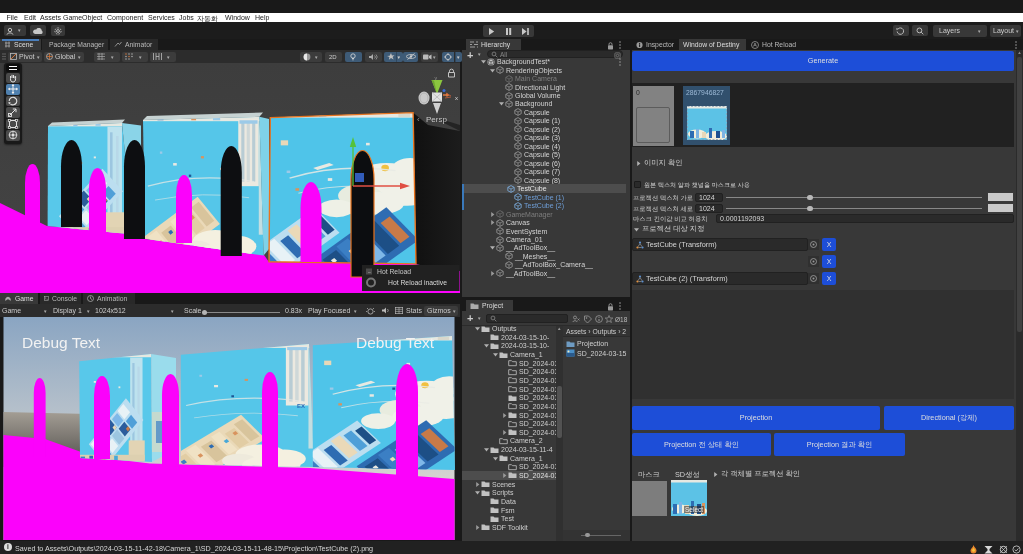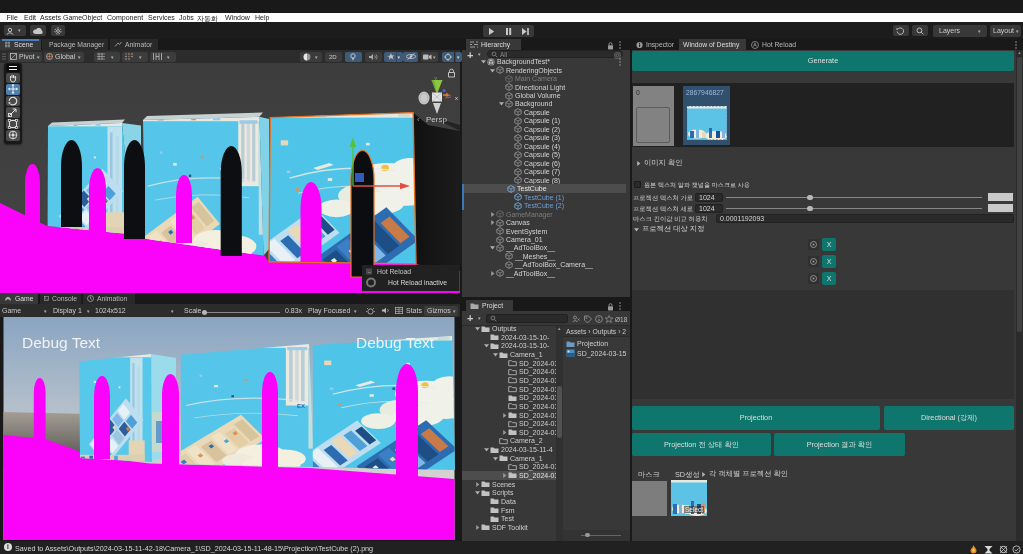--- a/index.html
+++ b/index.html
@@ -1,21 +1,21 @@
 <!DOCTYPE html>
 <html><head><meta charset="utf-8">
 <style>
 html,body{margin:0;padding:0;background:#191919;}
 *{box-sizing:border-box;}
 #root{position:relative;width:1023px;height:554px;overflow:hidden;
   font-family:"Liberation Sans",sans-serif;font-size:7.5px;color:#c8c8c8;background:#191919;}
 .abs{position:absolute;}
 .tab{position:absolute;top:0;height:100%;display:flex;align-items:center;padding:0 4px;color:#b9b9b9;white-space:nowrap;overflow:hidden;font-size:6.8px;}
 .tab.act{background:#383838;color:#ddd;}
-.btn{position:absolute;background:#0f766e;border-radius:2px;display:flex;align-items:center;justify-content:center;color:#dfdfdf;white-space:nowrap;font-size:7.3px;}
+.btn{position:absolute;background:#1d4ed8;border-radius:2px;display:flex;align-items:center;justify-content:center;color:#dfdfdf;white-space:nowrap;font-size:7.3px;}
 .fld{position:absolute;background:#2a2a2a;border:1px solid #212121;border-radius:2px;color:#d6d6d6;display:flex;align-items:center;padding:0 3px;white-space:nowrap;}
 .hrow{position:absolute;display:flex;align-items:center;white-space:nowrap;font-size:7px;color:#d4d4d4;}
 </style></head>
 <body>
 <div id="root">
 
 <div class="abs" style="left:0;top:13px;width:1023px;height:9px;background:#fff;color:#1d1d1d;">
   <span class="abs" style="left:6.5px;top:1px;font-size:7px;">File</span>
   <span class="abs" style="left:24px;top:1px;font-size:7px;">Edit</span>
   <span class="abs" style="left:40px;top:1px;font-size:7px;">Assets</span>
@@ -1260,46 +1260,58 @@
       <div class="abs" style="left:175px;top:166.5px;width:5.5px;height:5.5px;border-radius:50%;background:#b8b8b8;"></div>
       <div class="abs" style="left:355px;top:164.0px;width:27px;height:9.5px;background:#c9c9c9;border:1px solid #3a3a3a;"></div>
       <span class="abs" style="left:1px;top:176px;font-size:6.3px;color:#d0d0d0;">마스크 긴이값 비교 허용치</span>
       <div class="fld" style="left:84px;top:174.5px;width:298px;height:9.5px;font-size:7px;">0.0001192093</div>
       <div class="hrow" style="left:1px;top:185px;height:10px;font-size:7.3px;color:#d0d0d0;">
         <svg width="7" height="7" viewBox="0 0 7 7" style="flex:none">
           <path d="M1 2.2 L6 2.2 L3.5 5.4 Z" fill="#b0b0b0"></path>
         </svg>
         <span style="margin-left:2px;">프로젝션 대상 지정</span>
       </div>
+      <div class="fld" style="left:0px;top:199.0px;width:176px;height:13px;font-size:7.3px;"><svg width="8" height="8" viewBox="0 0 8 8" style="margin-right:2px;flex:none">
+          <circle cx="4" cy="1.5" r="1.1" fill="#5a8fd0"></circle>
+          <circle cx="1.5" cy="6.5" r="1.1" fill="#e0903e"></circle>
+          <circle cx="6.5" cy="6.5" r="1.1" fill="#5a8fd0"></circle>
+          <path d="M4 2.5 L2 5.7 M4 2.5 L6 5.7 M2.6 6.5 h2.8" stroke="#999" stroke-width=".7"></path>
+        </svg>TestCube (Transform)</div>
       <svg class="abs" style="left:176px;top:200.0px" width="11" height="11" viewBox="0 0 11 11">
         <rect width="11" height="11" fill="#303030"></rect>
         <circle cx="5.5" cy="5.5" r="3" fill="none" stroke="#999" stroke-width=".9"></circle>
         <circle cx="5.5" cy="5.5" r="1" fill="#999"></circle>
       </svg>
       <div class="btn" style="left:190px;top:199.0px;width:14px;height:13px;font-size:7px;">X</div>
       <svg class="abs" style="left:176px;top:217.0px" width="11" height="11" viewBox="0 0 11 11">
         <rect width="11" height="11" fill="#303030"></rect>
         <circle cx="5.5" cy="5.5" r="3" fill="none" stroke="#999" stroke-width=".9"></circle>
         <circle cx="5.5" cy="5.5" r="1" fill="#999"></circle>
       </svg>
       <div class="btn" style="left:190px;top:216.0px;width:14px;height:13px;font-size:7px;">X</div>
+      <div class="fld" style="left:0px;top:233.0px;width:176px;height:13px;font-size:7.3px;"><svg width="8" height="8" viewBox="0 0 8 8" style="margin-right:2px;flex:none">
+          <circle cx="4" cy="1.5" r="1.1" fill="#5a8fd0"></circle>
+          <circle cx="1.5" cy="6.5" r="1.1" fill="#e0903e"></circle>
+          <circle cx="6.5" cy="6.5" r="1.1" fill="#5a8fd0"></circle>
+          <path d="M4 2.5 L2 5.7 M4 2.5 L6 5.7 M2.6 6.5 h2.8" stroke="#999" stroke-width=".7"></path>
+        </svg>TestCube (2) (Transform)</div>
       <svg class="abs" style="left:176px;top:234.0px" width="11" height="11" viewBox="0 0 11 11">
         <rect width="11" height="11" fill="#303030"></rect>
         <circle cx="5.5" cy="5.5" r="3" fill="none" stroke="#999" stroke-width=".9"></circle>
         <circle cx="5.5" cy="5.5" r="1" fill="#999"></circle>
       </svg>
       <div class="btn" style="left:190px;top:233.0px;width:14px;height:13px;font-size:7px;">X</div>
       <div class="abs" style="left:0;top:251px;width:382px;height:109px;background:#303030;"></div>
       <div class="btn" style="left:0;top:367px;width:248px;height:23.5px;">Projection</div>
       <div class="btn" style="left:252px;top:367px;width:130px;height:23.5px;">Directional (강제)</div>
       <div class="btn" style="left:142px;top:394px;width:131px;height:23px;">Projection 결과 확인</div>
       <div class="btn" style="left:0;top:394px;width:139px;height:23px;">Projection 전 상태 확인</div>
       <span class="abs" style="left:6px;top:431px;font-size:7.3px;color:#d0d0d0;">마스크</span>
       <span class="abs" style="left:43px;top:431px;font-size:7.3px;color:#d0d0d0;">SD생성</span>
-      <div class="hrow" style="left:68px;top:430px;height:10px;font-size:7.3px;color:#d0d0d0;">
+      <div class="hrow" style="left:80px;top:430px;height:10px;font-size:7.3px;color:#d0d0d0;">
         <svg width="7" height="7" viewBox="0 0 7 7" style="flex:none">
           <path d="M2.2 1 L5.4 3.5 L2.2 6 Z" fill="#b0b0b0"></path>
         </svg>
         <span style="margin-left:2px;">각 객체별 프로젝션 확인</span>
       </div>
       <div class="abs" style="left:0;top:442px;width:35px;height:35px;background:#7d7d7d;"></div>
       <div class="abs" style="left:39px;top:441px;width:36px;height:36px;background:#52b8e0;"><svg width="36" height="36" viewBox="0 0 36 36">
           <rect width="36" height="36" fill="#5cc2e6"></rect>
           <rect width="36" height="2.5" fill="#e6e8e1"></rect>
           <ellipse cx="9" cy="29" rx="8" ry="4.5" fill="#f2eedb"></ellipse>

